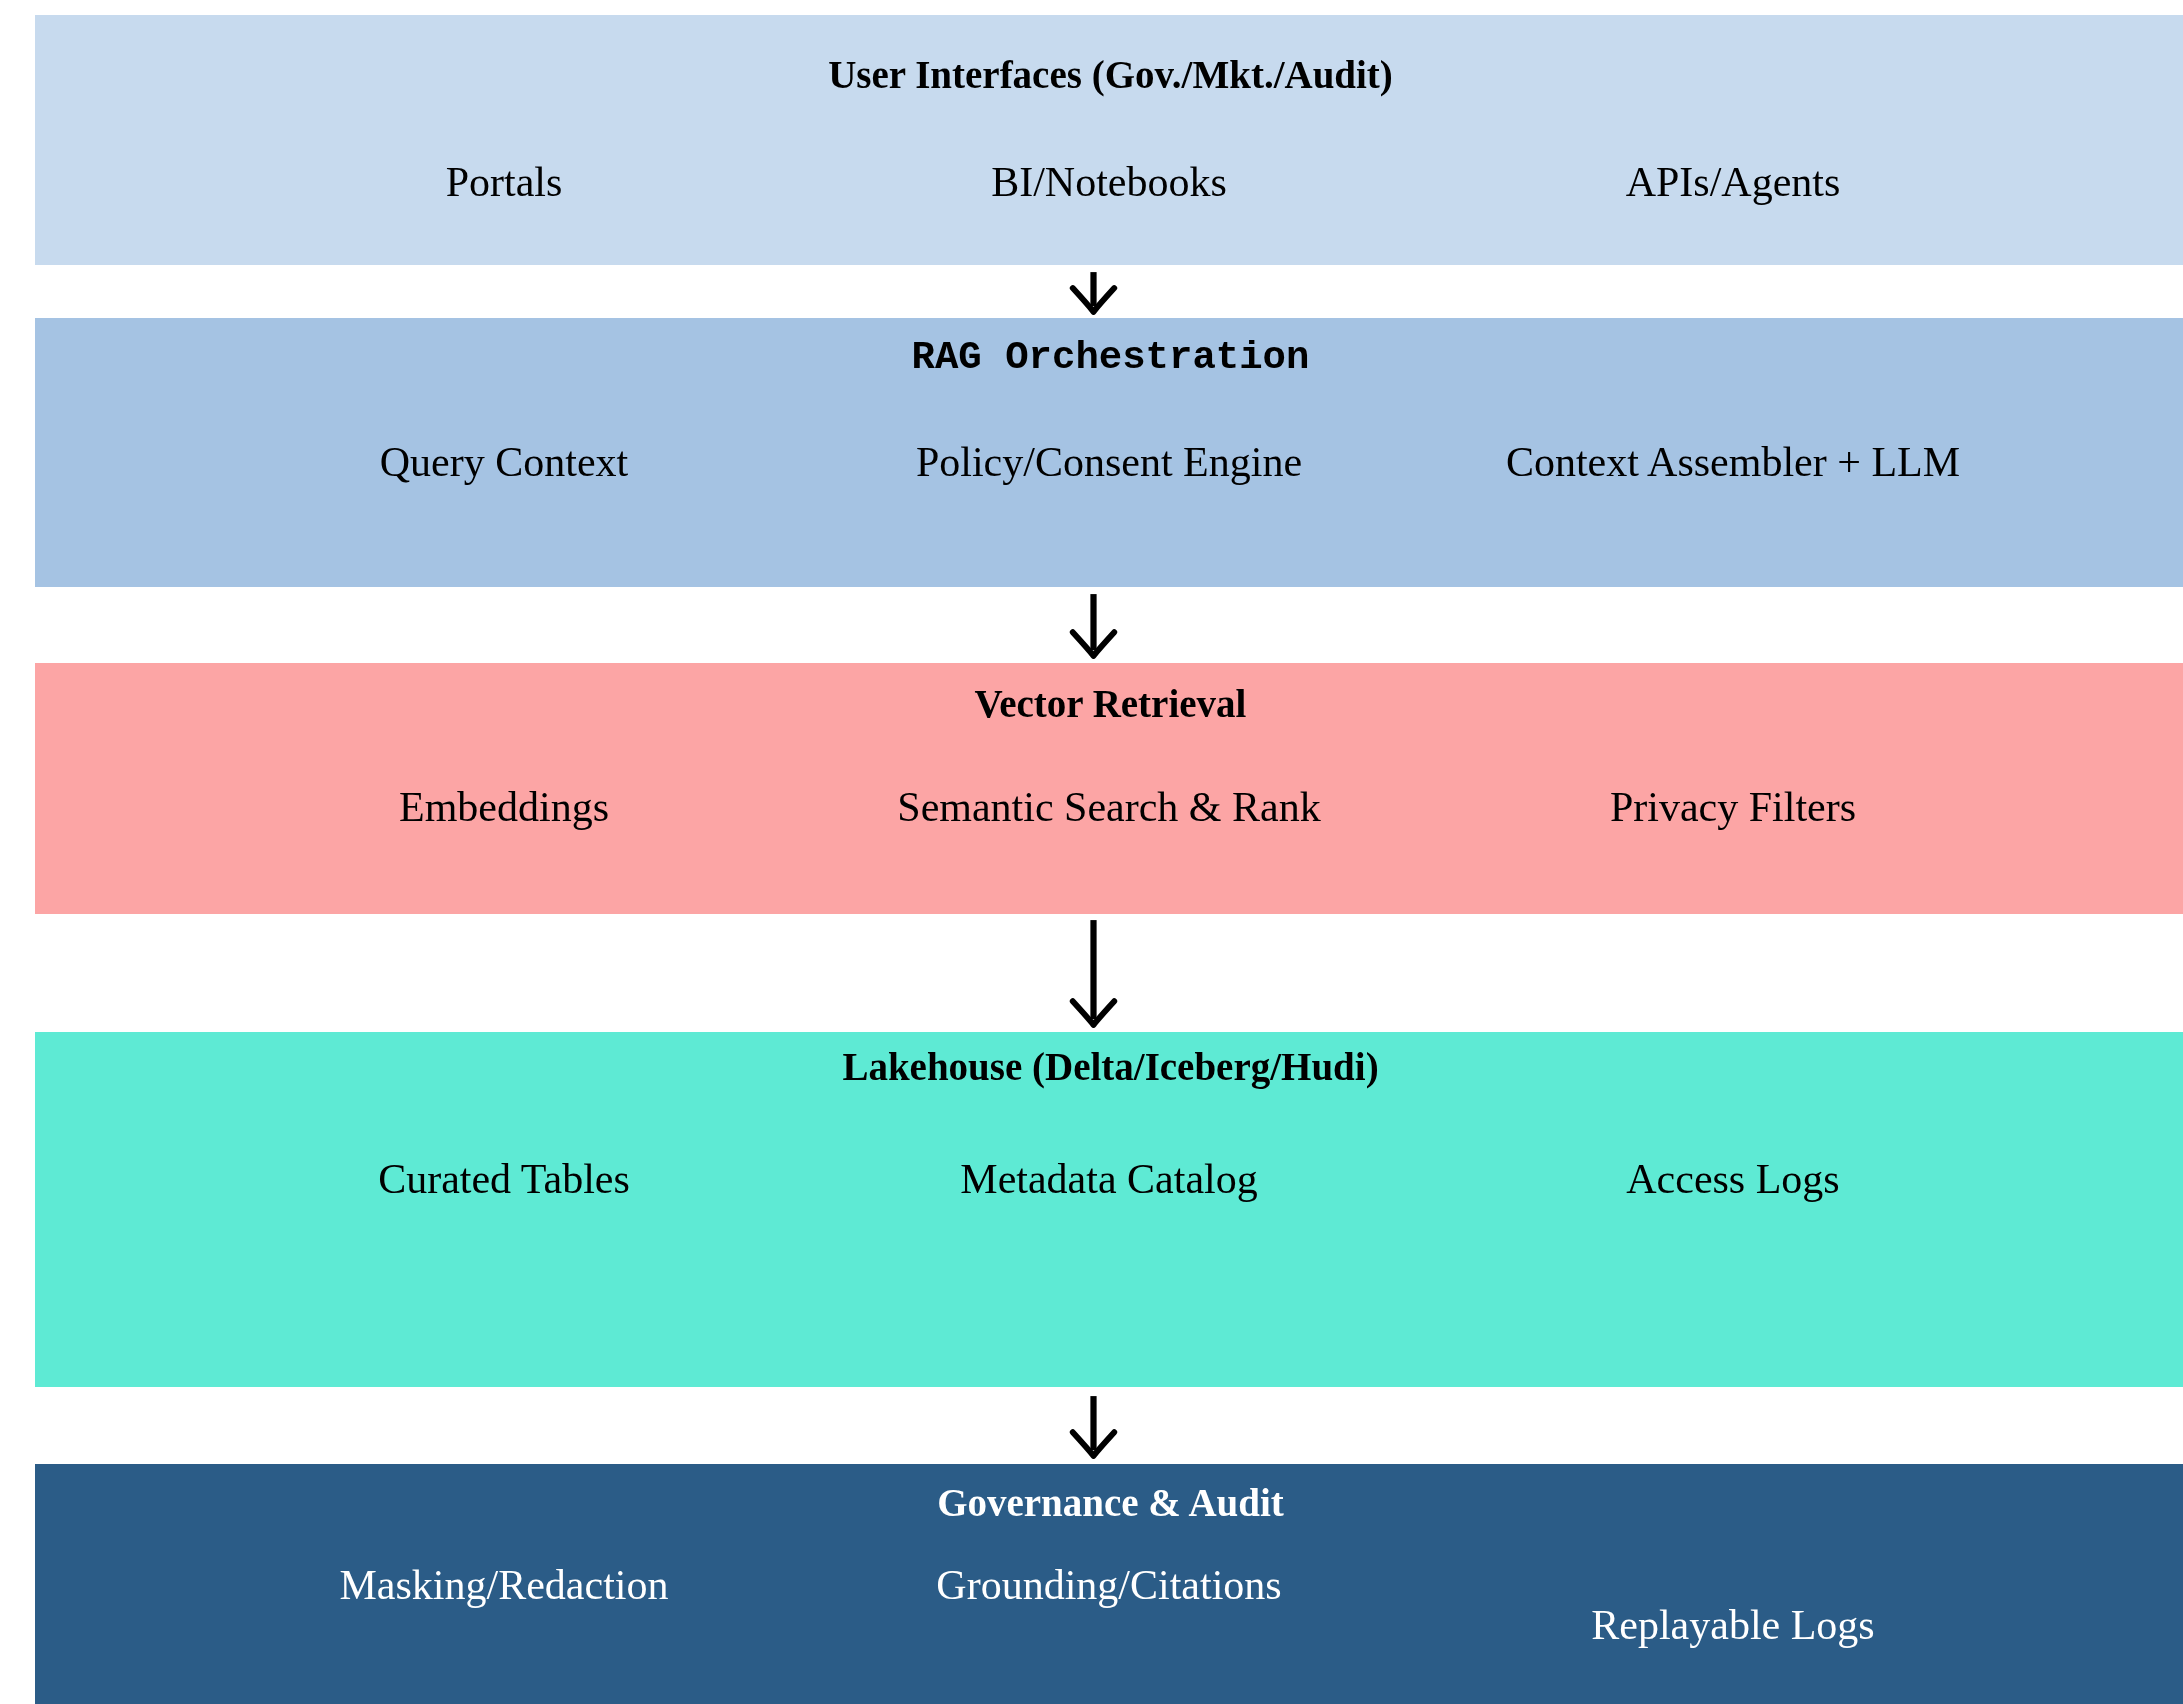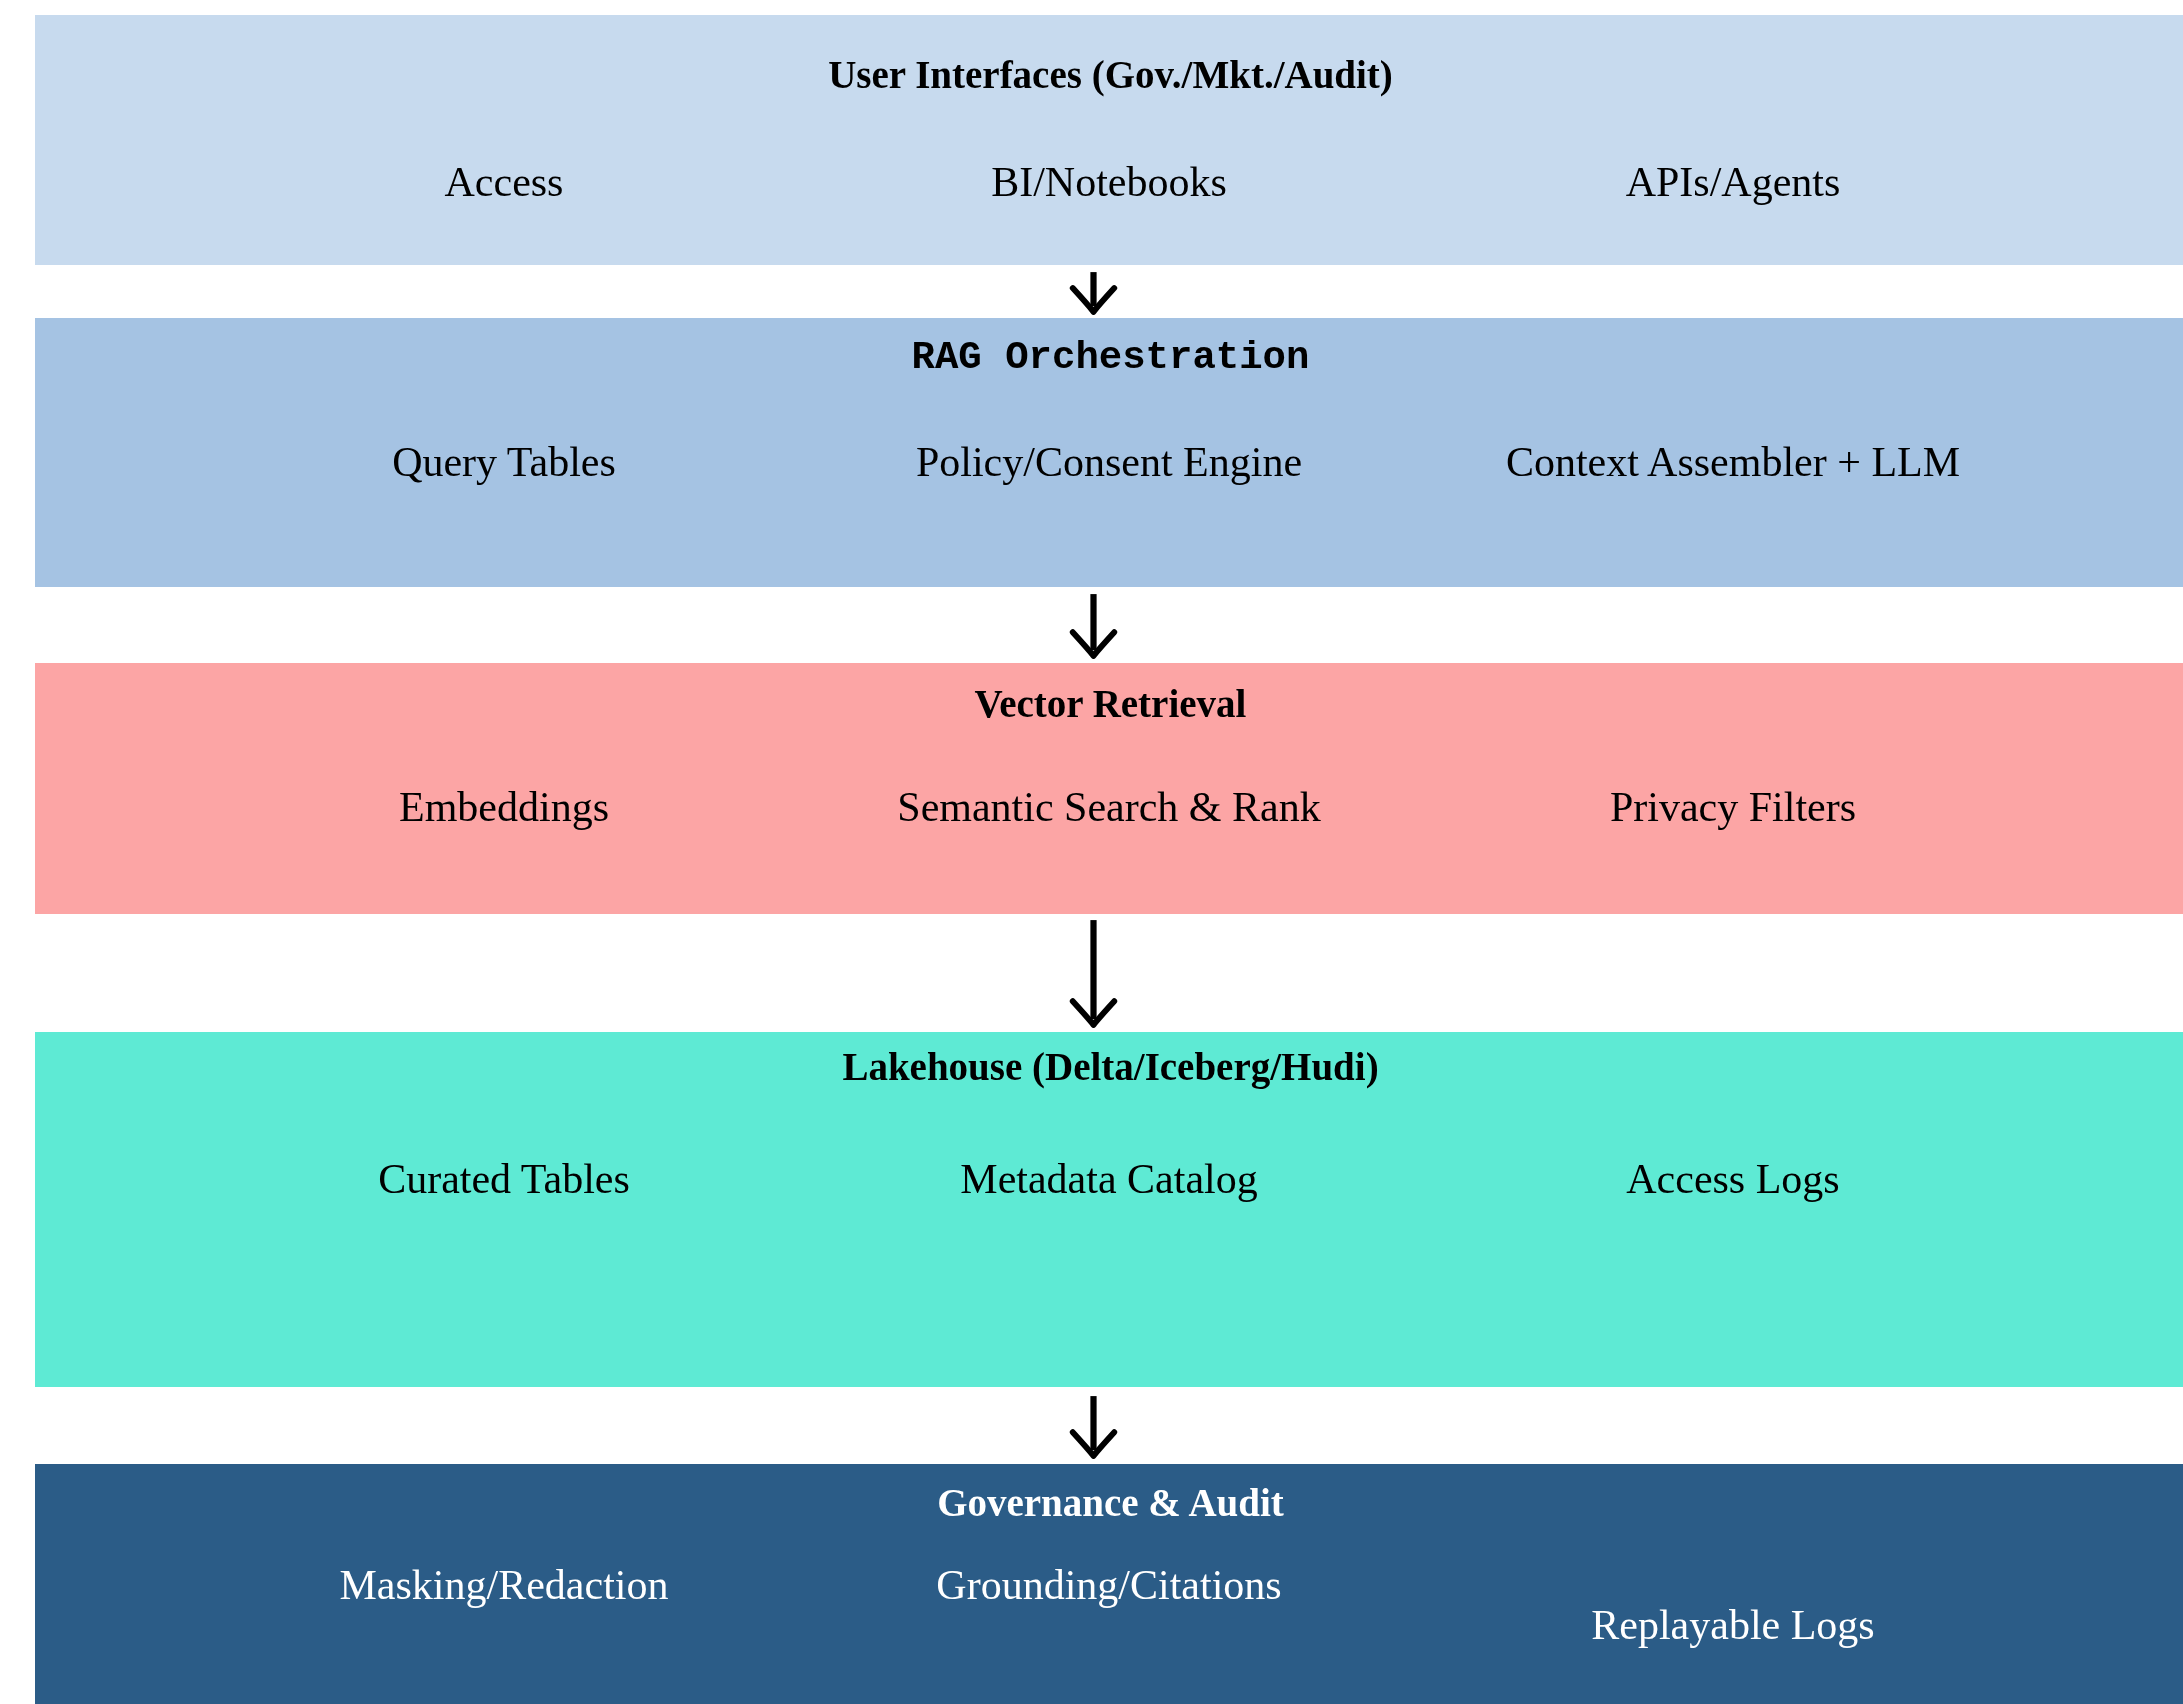--- a/index.html
+++ b/index.html
@@ -77,35 +77,35 @@
   .flow-arrow .shaft { stroke-width: 9; stroke-linecap: butt; }
   .flow-arrow .barbs { stroke-width: 8.5; stroke-linecap: round; stroke-linejoin: round; }
 </style>
 </head>
 <body>
 
 <div id="stage" style="background-color: rgb(255, 255, 255);">
 
   <div class="band band-0" style="background-color: rgb(199, 218, 238);">
     <span class="band-title" style="color: rgb(0, 0, 0);">User Interfaces (Gov./Mkt./Audit)</span>
-    <span class="band-item col-0" style="color: rgb(0, 0, 0);">Access</span>
+    <span class="band-item col-0" style="color: rgb(0, 0, 0);">Portals</span>
     <span class="band-item col-1" style="color: rgb(0, 0, 0);">BI/Notebooks</span>
     <span class="band-item col-2" style="color: rgb(0, 0, 0);">APIs/Agents</span>
   </div>
 
   <div class="flow-arrow arrow-0" style="color: rgb(0, 0, 0);">
     <svg viewBox="0 0 120 66" preserveAspectRatio="none" aria-hidden="true">
       <path class="shaft" d="M60 3 V52"></path>
       <path class="barbs" d="M30 26 Q52 50 60 60 M90 26 Q68 50 60 60"></path>
     </svg>
   </div>
 
   <div class="band band-1" style="background-color: rgb(165, 195, 227);">
     <span class="band-title" style="color: rgb(0, 0, 0); font-family: Liberation Mono, monospace;">RAG Orchestration</span>
-    <span class="band-item col-0" style="color: rgb(0, 0, 0);">Query Tables</span>
+    <span class="band-item col-0" style="color: rgb(0, 0, 0);">Query Context</span>
     <span class="band-item col-2" style="color: rgb(0, 0, 0);">Context Assembler + LLM</span>
     <span class="band-item col-1" style="color: rgb(0, 0, 0);">Policy/Consent Engine</span>
   </div>
 
   <div class="flow-arrow arrow-1" style="color: rgb(0, 0, 0);">
     <svg viewBox="0 0 120 98" preserveAspectRatio="none" aria-hidden="true">
       <path class="shaft" d="M60 3 V84"></path>
       <path class="barbs" d="M30 58 Q52 82 60 92 M90 58 Q68 82 60 92"></path>
     </svg>
   </div>

